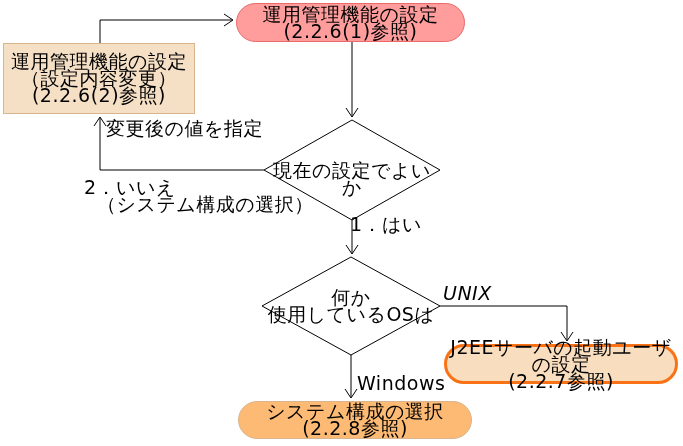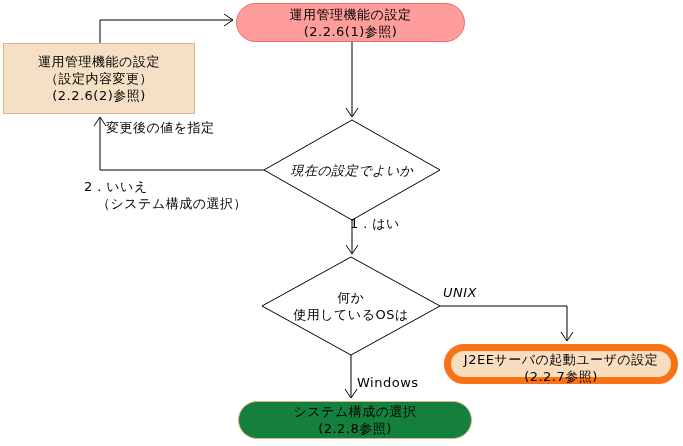--- a/index.html
+++ b/index.html
@@ -7,21 +7,21 @@
     padding: 0;
     background: #ffffff;
     font-family: "DejaVu Sans", "Liberation Sans", sans-serif;
   }
   .canvas {
     position: relative;
     width: 683px;
     height: 446px;
     background: #ffffff;
     overflow: hidden;
-    font-size: 13px;
+    font-size: 19px;
     color: #000000;
   }
   .layer {
     position: absolute;
     left: 0;
     top: 0;
   }
   .node {
     position: absolute;
     box-sizing: border-box;
@@ -42,35 +42,34 @@
     border: 1px solid #ea6a6a;
   }
   .node-left {
     left: 3px; top: 43px; width: 192px; height: 71px;
     background: #f5e0c6;
     border: 1px solid #d9b48c;
   }
   .node-j2ee {
     left: 444px; top: 344px; width: 234px; height: 40px;
     background: #f8ddbe;
-    border: 7px solid #f97316;
-    justify-content: space-between;
+    border: 3px solid #f97316;
   }
   .node-system {
     left: 238px; top: 401px; width: 234px; height: 38px;
-    background: #15803d;
+    background: #fdba74;
     border: 1px solid #d9b48c;
   }
   .diamond-text {
     position: absolute;
     text-align: center;
     line-height: 17px;
     letter-spacing: 0.5px;
   }
-  .dt1 { left: 264px; top: 162px; width: 176px; font-style: italic; }
+  .dt1 { left: 264px; top: 162px; width: 176px; }
   .dt2 { left: 262px; top: 289px; width: 178px; }
   .edge-label {
     position: absolute;
     white-space: nowrap;
     line-height: 14px;
     letter-spacing: 0.5px;
     margin-top: 7px;
   }
   .lbl-change { left: 106px; top: 114px; }
   .lbl-no     { left: 84px;  top: 173px; text-align: center; }

